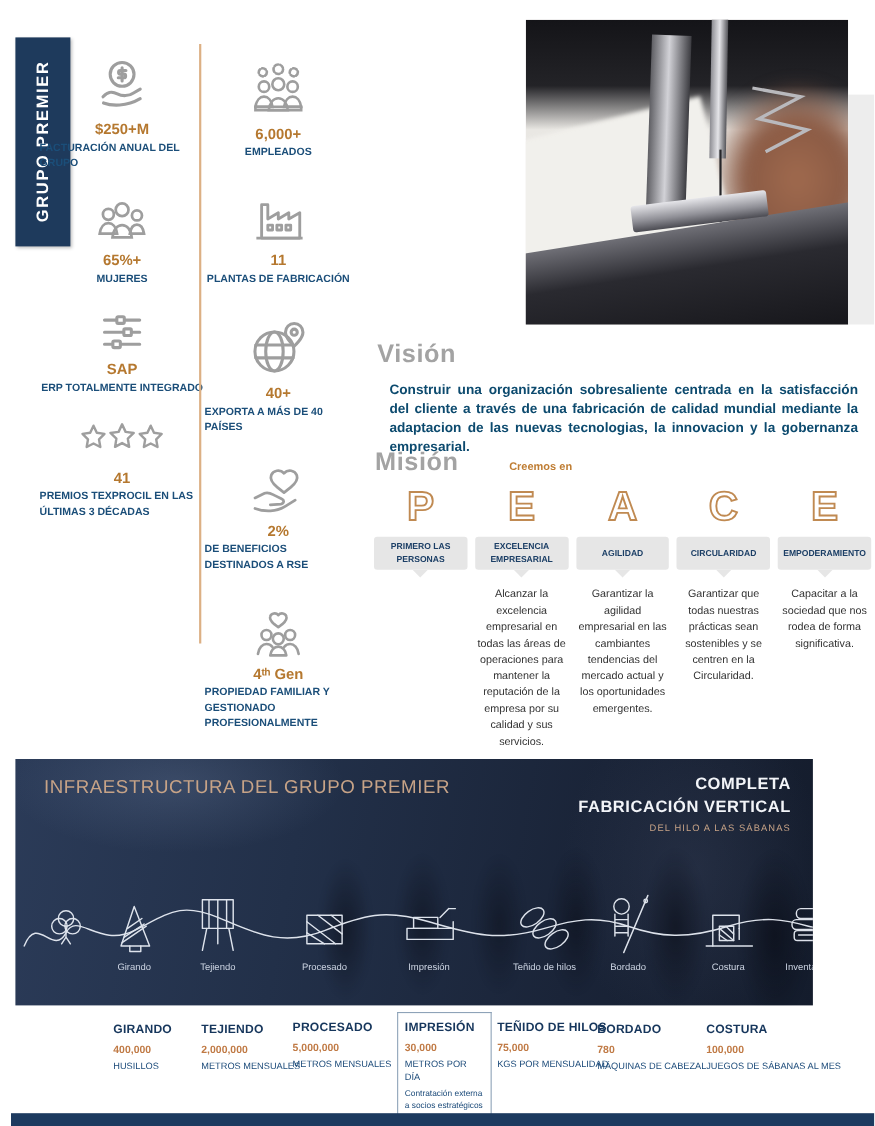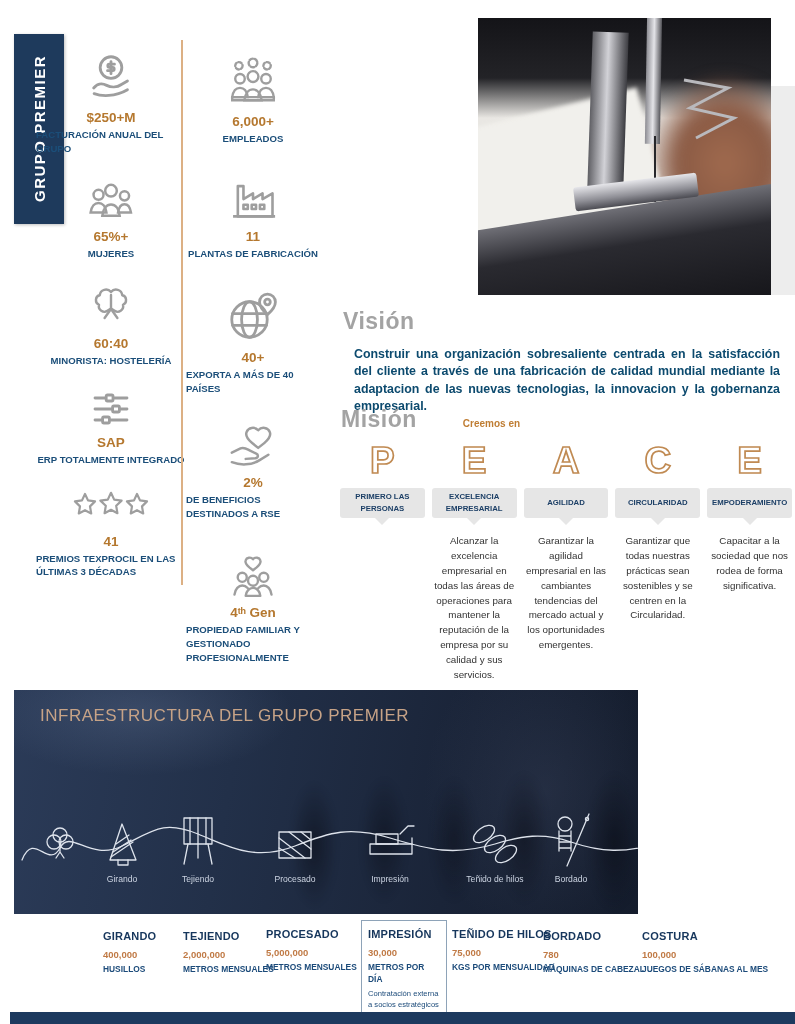--- a/index.html
+++ b/index.html
@@ -58,21 +58,21 @@
   .pillar .letter{font-size:37px;font-weight:800;line-height:1;height:46px;
     color:#c99a63;-webkit-text-fill-color:#ffffff;-webkit-text-stroke:1.7px #c08a52;}
   .pillar .badge{position:relative;background:#e6e6e6;border-radius:3px;width:100%;
     min-height:30px;display:flex;align-items:center;justify-content:center;
     font-size:7.8px;font-weight:bold;color:#1c3f66;line-height:1.5;padding:3px 2px;box-sizing:border-box;}
   .pillar .badge::after{content:"";position:absolute;left:50%;bottom:-7px;transform:translateX(-50%);
     border:7px solid transparent;border-top-color:#e6e6e6;border-bottom:0;}
   .pillar .ptext{margin-top:16px;font-size:9.8px;color:#323232;line-height:1.52;}
 
   
-  .infra{position:absolute;left:14px;top:690px;width:624px;height:224px;overflow:hidden;
+  .infra{position:absolute;left:14px;top:690px;width:725px;height:224px;overflow:hidden;
     background:
       radial-gradient(220px 90px at 20% 10%, rgba(130,150,185,.22), transparent 70%),
       radial-gradient(160px 200px at 85% 45%, rgba(60,70,95,.35), transparent 75%),
       linear-gradient(100deg,#2b3b58 0%,#223049 35%,#1a2438 70%,#141c2c 100%);}
   .bobs{position:absolute;inset:0;filter:blur(2px);background:
       radial-gradient(34px 90px at 300px 155px, rgba(8,10,18,.5), transparent 70%),
       radial-gradient(34px 90px at 370px 150px, rgba(8,10,18,.45), transparent 70%),
       radial-gradient(34px 90px at 440px 150px, rgba(8,10,18,.4), transparent 70%),
       radial-gradient(36px 95px at 510px 148px, rgba(8,10,18,.45), transparent 70%),
       radial-gradient(40px 100px at 600px 152px, rgba(6,8,16,.5), transparent 70%),
@@ -83,21 +83,21 @@
   .infra-right .h1{color:#f2f4f8;font-size:15px;font-weight:bold;letter-spacing:.5px;}
   .infra-right .h2{color:#f2f4f8;font-size:15px;font-weight:bold;letter-spacing:.5px;margin-top:4px;}
   .infra-right .sub{color:#c7a387;font-size:8.5px;letter-spacing:1px;margin-top:5px;}
   .chain{position:absolute;left:0;top:96px;width:777px;height:92px;}
   .step-label{position:absolute;top:184px;transform:translateX(-50%);color:#ccd4e2;font-size:8.6px;white-space:nowrap;}
 
   
   .bstat{position:absolute;width:88px;}
   .bstat .bt{font-size:11px;font-weight:bold;color:#16365c;letter-spacing:.2px;}
   .bstat .bv{font-size:9.5px;font-weight:bold;color:#c07a45;margin-top:7px;}
-  .bstat .bl{font-size:8.4px;font-weight:bold;color:#1c4b7a;margin-top:4px;line-height:1.4;white-space:nowrap;}
+  .bstat .bl{font-size:8.4px;font-weight:normal;color:#1c4b7a;margin-top:4px;line-height:1.4;white-space:nowrap;}
   .bstat.boxed{left:361px;top:920px;width:72px;background:#fff;border:1px solid #8ea3b8;
     border-bottom:3px solid #44627f;padding:7px 6px 10px 6px;}
   .bstat.boxed .bl{white-space:normal;}
   .bstat .bn{font-size:7.6px;color:#1c4b7a;margin-top:2px;line-height:1.45;}
   .bottom-bar{position:absolute;left:10px;right:0;bottom:0;height:12px;background:#1d3a5f;}
   .photo-strip{position:absolute;left:771px;top:86px;width:24px;height:209px;background:#ededed;}
 </style>
 </head>
 <body>
 
@@ -126,30 +126,20 @@
           <circle cx="7" cy="8.5" r="2.4"></circle>
             <circle cx="13" cy="6.5" r="2.8"></circle>
             <circle cx="19.5" cy="9" r="2.2"></circle>
           <path d="M3.2 17c.4-3 2-4.6 3.8-4.6S10.4 14 10.8 17z"></path>
           <path d="M8.8 18.6c.4-3.6 2.2-5.4 4.2-5.4s3.8 1.8 4.2 5.4z"></path>
           <path d="M16.4 17c.4-2.6 1.7-4 3.1-4s2.7 1.4 3.1 4z"></path>
         </svg>
       </span>
       <div class="val">65%+</div>
       <div class="lbl">MUJERES</div>
-    </div>
-    <div class="stat">
-      <span class="icn">
-        <svg width="48" height="48" viewBox="0 0 24 24" fill="none" stroke="#9e9e9e" stroke-width="1.2" stroke-linecap="round" stroke-linejoin="round">
-          <path d="M12 5c-1.8-2.2-5.4-1.2-5.6 1.6-2.4.4-2.6 3.8-.4 4.8-.6 2.6 2.2 4.4 4.2 3l1.8-1.2 1.8 1.2c2 1.4 4.8-.4 4.2-3 2.2-1 2-4.4-.4-4.8C17.4 3.8 13.8 2.8 12 5z"></path>
-          <path d="M12 6.5v7M12 13.5l-3.2 4.5M12 13.5l3.2 4.5"></path>
-        </svg>
-      </span>
-      <div class="val">60:40</div>
-      <div class="lbl">MINORISTA: HOSTELERÍA</div>
     </div>
     <div class="stat">
       <span class="icn">
         <svg width="48" height="40" viewBox="0 0 24 20" fill="none" stroke="#9e9e9e" stroke-width="1.4" stroke-linecap="round">
           <path d="M4 4.5h5.2M13.6 4.5H20M4 10h8.4M16.8 10H20M4 15.5h3.4M11.8 15.5H20"></path>
           <rect x="9.6" y="3" width="3.4" height="3" rx=".6"></rect>
           <rect x="12.8" y="8.5" width="3.4" height="3" rx=".6"></rect>
           <rect x="7.8" y="14" width="3.4" height="3" rx=".6"></rect>
         </svg>
       </span>
@@ -291,20 +281,25 @@
     <div class="pillar">
       <div class="letter">E</div>
       <div class="badge">EMPODERAMIENTO</div>
       <div class="ptext">Capacitar a la sociedad que nos rodea de forma significativa.</div>
     </div>
   </div>
 
   <div class="infra">
     <div class="bobs"></div>
     <div class="infra-title">INFRAESTRUCTURA DEL GRUPO PREMIER</div>
+    <div class="infra-right">
+      <div class="h1">COMPLETA</div>
+      <div class="h2">FABRICACIÓN VERTICAL</div>
+      <div class="sub">DEL HILO A LAS SÁBANAS</div>
+    </div>
     <div class="chain">
       <svg width="777" height="92" viewBox="0 0 777 92" fill="none" stroke="#e8edf5" stroke-width="1.3" stroke-linecap="round" stroke-linejoin="round" opacity="0.95">
         <path d="M8 74 C20 44 34 84 46 62 C56 42 76 76 108 60 C140 44 150 34 184 48 C214 60 240 76 281 60 C316 46 336 40 376 52 C416 64 440 70 481 58 C508 50 528 46 557 56 C586 66 610 68 648 56 C680 46 700 50 721 56 C736 60 748 56 762 58"></path>
 
         <g>
           <circle cx="40" cy="56" r="7"></circle>
             <circle cx="52" cy="56" r="7"></circle>
             <circle cx="46" cy="49" r="7"></circle>
           <path d="M46 56v10M46 66l-4 6M46 66l4 6"></path>
         </g>

